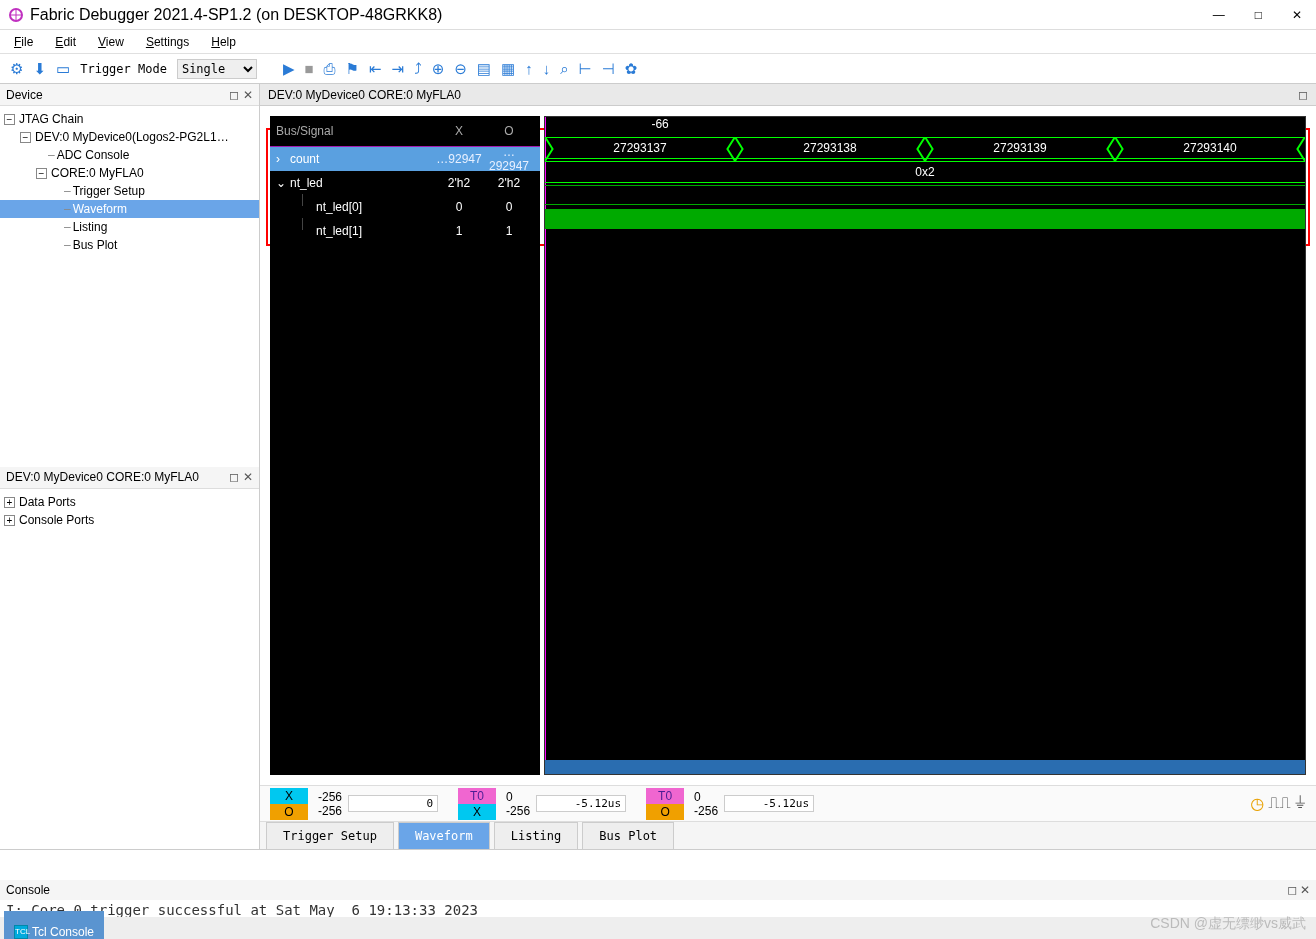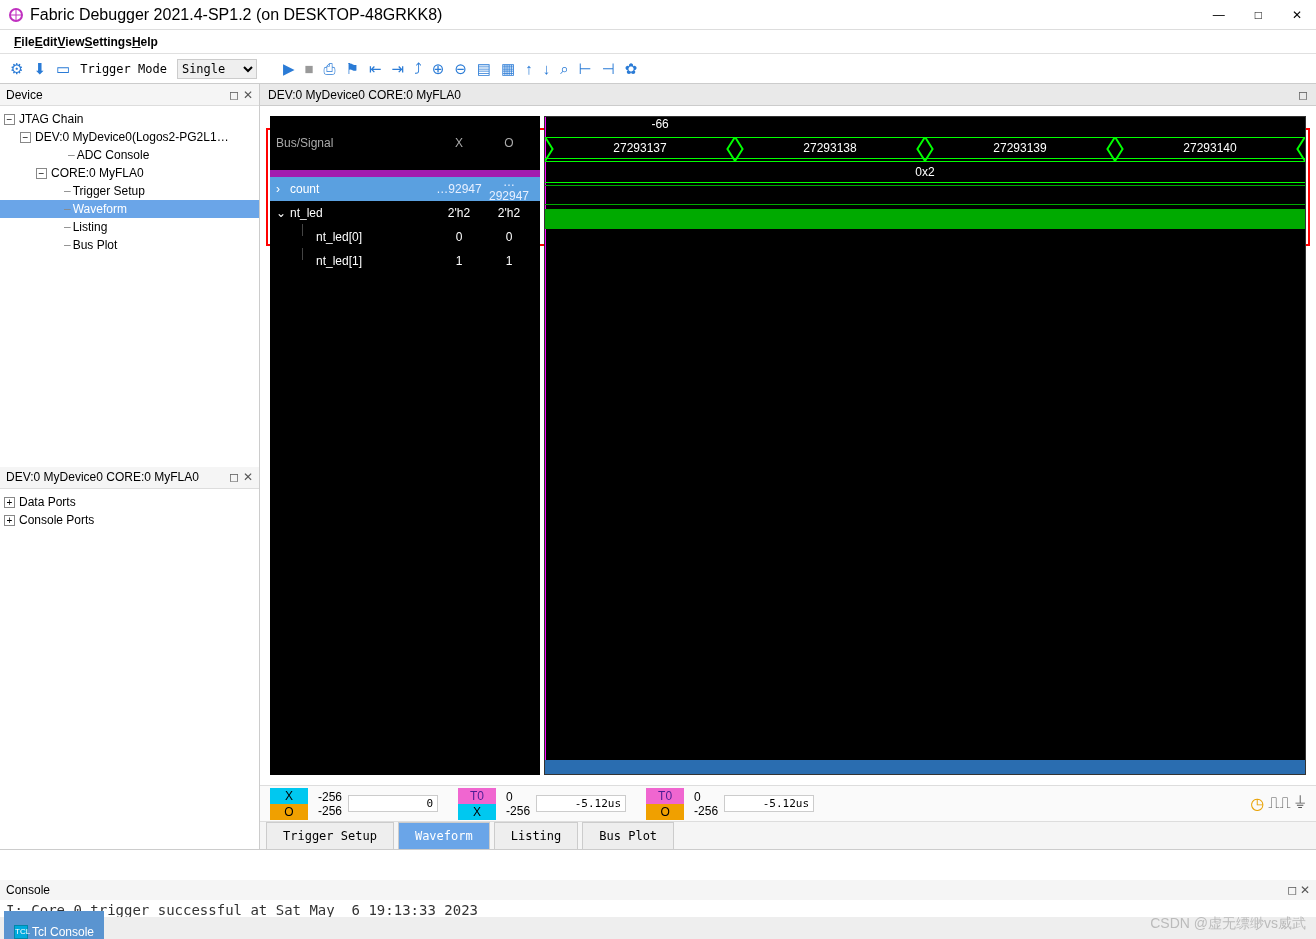--- a/index.html
+++ b/index.html
@@ -2,21 +2,21 @@
 <html><head>
 <meta charset="utf-8">
 <style>
 * { margin: 0; padding: 0; box-sizing: border-box; font-family: "Segoe UI", Tahoma, sans-serif; font-size: 12px; }
 body { background: #f0f0f0; width: 1316px; height: 939px; display: flex; flex-direction: column; overflow: hidden; }
 .titlebar { height: 30px; background: #fff; display: flex; align-items: center; padding: 0 8px; border-bottom: 1px solid #ddd; }
 .titlebar .appicon { width: 16px; height: 16px; margin-right: 6px; }
 .titlebar .title { flex: 1; font-size: 16px; }
 .titlebar .winbtns { display: flex; gap: 18px; font-size: 14px; }
 .titlebar .winbtns span { cursor: pointer; padding: 2px 6px; }
-.menubar { height: 24px; background: #fff; display: flex; align-items: center; padding: 0 14px; border-bottom: 1px solid #e0e0e0; font-weight: bold; }
+.menubar { height: 24px; background: #fff; display: flex; align-items: center; padding: 0 14px; gap: 22px; border-bottom: 1px solid #e0e0e0; }
 .menubar span { cursor: pointer; }
 .menubar span u { text-decoration: underline; }
 .toolbar { height: 30px; background: #fff; display: flex; align-items: center; padding: 0 10px; gap: 10px; border-bottom: 1px solid #ccc; }
 .toolbar .ticon { color: #2a7bd6; font-size: 15px; cursor: pointer; }
 .toolbar .ticon.gray { color: #999; }
 .toolbar label { font-family: monospace; font-size: 12px; }
 .toolbar select { font-family: monospace; font-size: 12px; width: 80px; height: 20px; border: 1px solid #ccc; }
 .mainrow { flex: 1; display: flex; overflow: hidden; }
 .leftcol { width: 260px; display: flex; flex-direction: column; border-right: 1px solid #ccc; background: #fff; }
 .panel-header { height: 22px; background: #f5f5f5; display: flex; align-items: center; padding: 0 6px; font-size: 12px; border-bottom: 1px solid #ddd; }
@@ -24,21 +24,21 @@
 .panel-header .ctrls { display: flex; gap: 4px; font-size: 10px; color: #555; }
 .tree { flex: 1; overflow: auto; font-family: monospace; font-size: 12px; padding: 4px 0; }
 .tree .node { padding: 2px 4px; white-space: nowrap; cursor: pointer; }
 .tree .node.sel { background: #6aa5e8; color: #fff; }
 .tree .tog { display: inline-block; width: 11px; height: 11px; border: 1px solid #888; text-align: center; line-height: 9px; font-size: 10px; margin-right: 4px; background:#fff; color:#000;}
 .rightcol { flex: 1; display: flex; flex-direction: column; background: #fff; overflow:hidden;}
 .wave-header { height: 22px; background: #e9e9e9; display: flex; align-items: center; padding: 0 8px; font-family: monospace; font-size: 12px; border-bottom: 1px solid #ccc; }
 .wave-header .spacer { flex:1; }
 .wave-area { flex: 1; display: flex; padding: 10px; gap: 4px; overflow:hidden;}
 .siglist { width: 270px; background: #000; color: #fff; font-family: monospace; font-size: 12px; display: flex; flex-direction: column; position: relative; }
-.siglist .hdr { display:flex; border-bottom:7px solid #a21caf; padding:20px 6px; color:#aaa; }
+.siglist .hdr { display:flex; border-bottom:1px solid #a21caf; padding:8px 6px; color:#aaa; }
 .siglist .hdr .c1 { flex:1; } .siglist .hdr .c2 { width:50px; text-align:center;} .siglist .hdr .c3 { width:50px; text-align:center;}
 .sigrow { display:flex; align-items:center; padding:4px 6px; height:24px; }
 .sigrow.sel { background:#5aa0e0; }
 .sigrow .exp { width:14px; color:#fff; }
 .sigrow .nm { flex:1; }
 .sigrow .vx { width:50px; text-align:center; }
 .sigrow .vo { width:50px; text-align:center; }
 .sigrow.sel .vx,.sigrow.sel .vo{color:#e8f0ff;}
 .sigrow.child .nm { padding-left: 26px; position:relative;}
 .sigrow.child .nm::before{content:"";position:absolute;left:12px;top:-6px;bottom:8px;border-left:1px solid #444;}
@@ -138,21 +138,21 @@
       <span>Device</span>
       <span class="spacer"></span>
       <span class="ctrls">
           <span>◻</span> 
           <span>✕</span>
         </span>
     </div>
     <div class="tree">
       <div class="node" style="padding-left:4px"><span class="tog">−</span><span>JTAG Chain</span></div>
       <div class="node" style="padding-left:20px"><span class="tog">−</span><span>DEV:0 MyDevice0(Logos2-PG2L1…</span></div>
-      <div class="node" style="padding-left:68px"><span class="dash">–</span><span>ADC Console</span></div>
+      <div class="node" style="padding-left:48px"><span class="dash">–</span><span>ADC Console</span></div>
       <div class="node" style="padding-left:36px"><span class="tog">−</span><span>CORE:0 MyFLA0</span></div>
       <div class="node" style="padding-left:64px"><span class="dash">–</span><span>Trigger Setup</span></div>
       <div class="node sel" style="padding-left:64px"><span class="dash">–</span><span>Waveform</span></div>
       <div class="node" style="padding-left:64px"><span class="dash">–</span><span>Listing</span></div>
       <div class="node" style="padding-left:64px"><span class="dash">–</span><span>Bus Plot</span></div>
     </div>
 
     <div class="panel-header">
       <span>DEV:0 MyDevice0 CORE:0 MyFLA0</span>
       <span class="spacer"></span>

